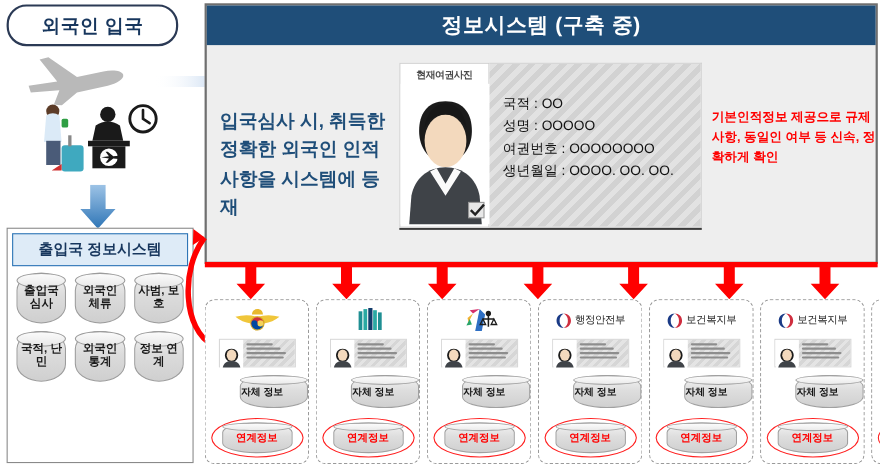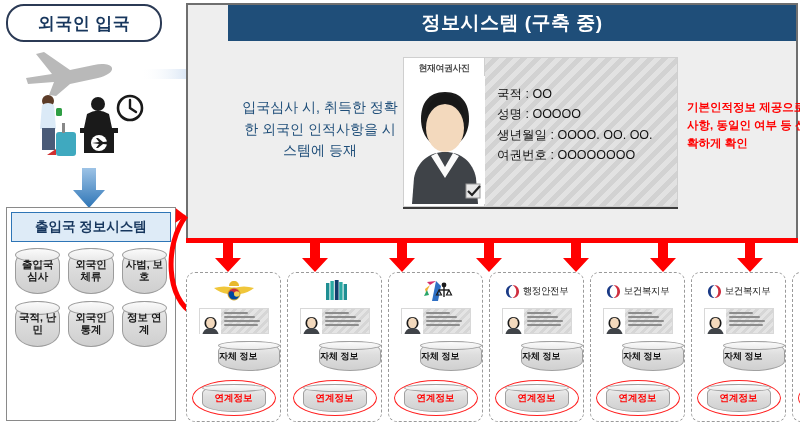--- a/index.html
+++ b/index.html
@@ -54,32 +54,32 @@
   .cyl::before{
     content:"";position:absolute;left:-1px;right:-1px;top:-1px;height:14px;
     background:linear-gradient(to bottom,#fbfbfb,#e8e8e8);
     border:1px solid #9c9c9c;border-radius:50%;box-sizing:border-box;
   }
   .cyl span{position:relative;z-index:2;}
 
   
   .sysbox{
     position:absolute;left:186px;top:3px;width:612px;height:237px;
-    border:2px solid #6f6f6f;background:#eeeeee;box-sizing:border-box;padding-left:40px;
+    border:2px solid #6f6f6f;background:#eeeeee;box-sizing:border-box;
   }
   .sysbox-header{
     height:36px;background:#1f4e79;
     display:flex;align-items:center;justify-content:center;
     color:#ffffff;font-size:19px;font-weight:bold;letter-spacing:0.5px;
   }
   .sysbox-body{position:relative;height:197px;}
 
   .note-left{
     position:absolute;left:12px;top:56px;width:160px;
-    font-size:14px;font-weight:normal;color:#1f4e79;line-height:1.55;text-align:center;
+    font-size:17px;font-weight:bold;color:#1f4e79;line-height:1.55;
   }
   .note-right{
     position:absolute;left:459px;top:58px;width:150px;
     font-size:11.5px;font-weight:bold;color:#ff0000;line-height:1.55;
   }
 
   
   .idcard{
     position:absolute;left:175px;top:16px;width:275px;height:152px;
     background:#ffffff;border-bottom:2px solid #3b3b3b;box-sizing:border-box;
@@ -287,22 +287,22 @@
               <path d="M33 77 l8 14 l8 -14 l6 3 l-14 22 l-14 -22 z" fill="#fafafa"></path>
               <rect x="62" y="108" width="14" height="14" fill="#e8e8e8" stroke="#999" stroke-width="1"></rect>
               <path d="M64 115 l4 4 l8 -9" stroke="#222" stroke-width="2.2" fill="none"></path>
             </svg>
           </div>
         </div>
         <div class="field-cell">
           <div class="fields">
             <div>국적 : OO</div>
             <div>성명 : OOOOO</div>
+            <div>여권번호 : OOOOOOOO</div>
             <div>생년월일 : OOOO. OO. OO.</div>
-            <div>여권번호 : OOOOOOOO</div>
           </div>
         </div>
       </div>
 
       <div class="note-right">기본인적정보 제공으로 규제사항, 동일인 여부 등 신속, 정확하게 확인</div>
     </div>
   </div>
 
   <div class="red-curve">
     <svg viewBox="0 0 46 122" width="46" height="122">

